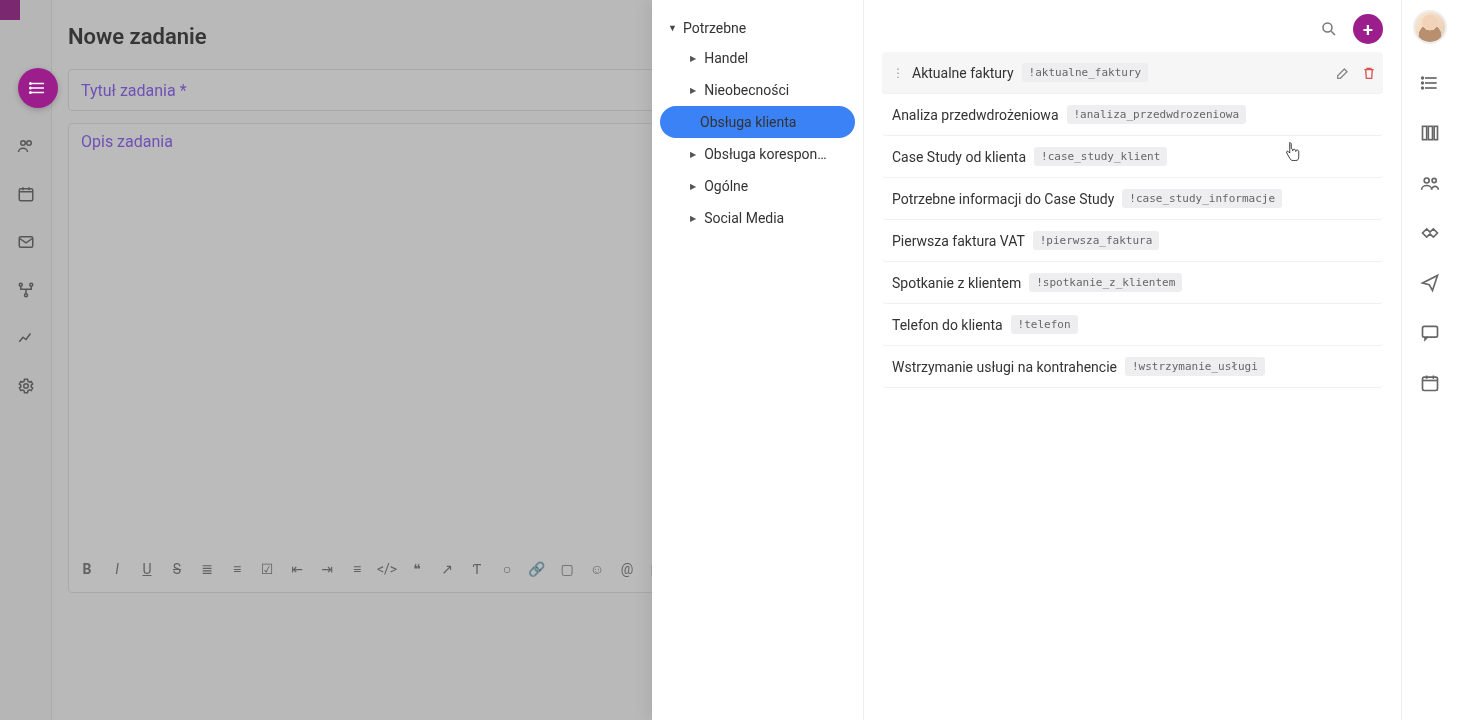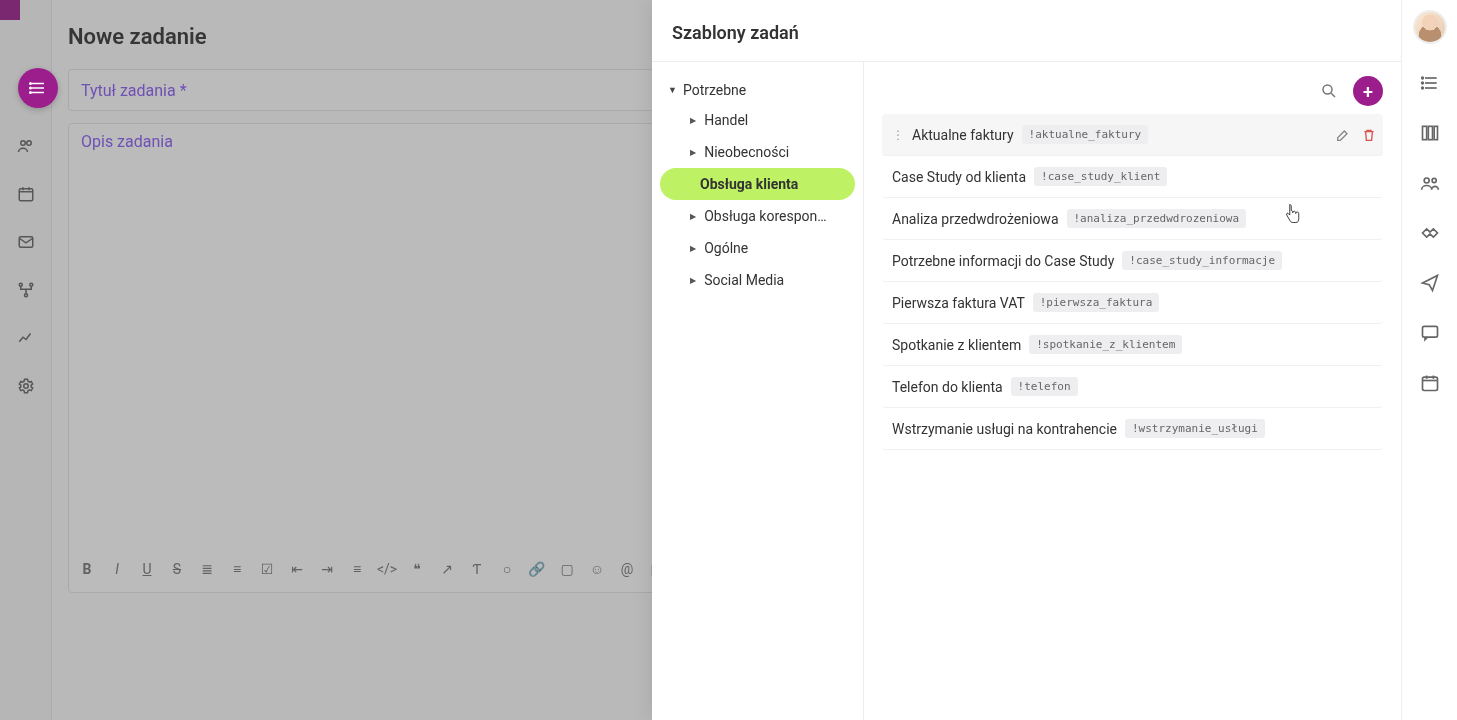--- a/index.html
+++ b/index.html
@@ -24,21 +24,21 @@
 
 .sheet { position: absolute; top: 0; bottom: 0; left: 652px; right: 56px; background: #fff; box-shadow: -4px 0 16px rgba(0,0,0,0.08); display: flex; flex-direction: column; }
 .sheet-header { padding: 22px 20px 18px; border-bottom: 1px solid #eee; font-size: 18px; font-weight: 600; color: #333; }
 .sheet-body { flex: 1; display: flex; overflow: hidden; }
 
 .cats { width: 212px; border-right: 1px solid #eee; padding: 14px 8px; font-size: 14px; color: #333; }
 .cats .cat-root { padding: 6px 8px; display:flex; align-items:center; gap:6px;}
 .cats .cat-root .tri { font-size: 9px; color:#444; }
 .cats .cat-item { padding: 8px 8px 8px 30px; display:flex; align-items:center; gap:8px; border-radius: 18px; cursor:pointer;}
 .cats .cat-item .tri { font-size: 8px; color:#555; }
-.cats .cat-item.active { background: #bef264; font-weight:700; padding-left:40px;}
+.cats .cat-item.active { background: #3b82f6; font-weight:400; padding-left:40px;}
 .cats .cat-item .label { overflow:hidden; text-overflow:ellipsis; white-space:nowrap;}
 
 .tpl { flex: 1; padding: 14px 18px; position: relative; }
 .tpl-toolbar { display:flex; justify-content:flex-end; align-items:center; gap:14px; margin-bottom:8px;}
 .tpl-toolbar .search { color:#777; cursor:pointer; width:20px; height:20px; display:flex;align-items:center;justify-content:center;}
 .tpl-toolbar .add { width:30px; height:30px; border-radius:50%; background:#9c1e8c; color:#fff; display:flex; align-items:center; justify-content:center; cursor:pointer; font-size:18px; font-weight:600;}
 .tpl-list { }
 .tpl-row { padding: 11px 10px; border-bottom: 1px solid #f0f0f0; display:flex; align-items:center; gap:8px; font-size:14px; color:#333; border-radius:4px; position:relative;}
 .tpl-row.hover { background:#f6f6f7; }
 .tpl-row .drag { color:#999; font-size:12px; width:12px; cursor:grab;}
@@ -160,21 +160,20 @@
         <span class="tb">▦</span>
         <span class="tb">📋</span>
       </div>
     </div>
   </div>
 </div>
 
 <div class="overlay"></div>
 
 <div class="sheet">
-  <div class="sheet-header">Szablony zadań</div>
   <div class="sheet-body">
     <div class="cats">
       <div class="cat-root">
         <span class="tri">▼</span>
         <span>Potrzebne</span>
       </div>
       <div id="cat-list">
           <div class="cat-item">
             <span class="tri">▶</span>
             <span class="label">Handel</span>
@@ -222,26 +221,26 @@
                 </svg>
               </span>
               <span class="del">
                 <svg width="16" height="16" viewBox="0 0 24 24" fill="none" stroke="currentColor" stroke-width="2">
                   <path d="M5 7h14M9 7V5h6v2M7 7l1 13h8l1-13"></path>
                 </svg>
               </span>
             </span>
           </div>
           <div class="tpl-row">
+            <span class="name">Analiza przedwdrożeniowa</span>
+            <span class="tag">!analiza_przedwdrozeniowa</span>
+          </div>
+          <div class="tpl-row">
             <span class="name">Case Study od klienta</span>
             <span class="tag">!case_study_klient</span>
-          </div>
-          <div class="tpl-row">
-            <span class="name">Analiza przedwdrożeniowa</span>
-            <span class="tag">!analiza_przedwdrozeniowa</span>
           </div>
           <div class="tpl-row">
             <span class="name">Potrzebne informacji do Case Study</span>
             <span class="tag">!case_study_informacje</span>
           </div>
           <div class="tpl-row">
             <span class="name">Pierwsza faktura VAT</span>
             <span class="tag">!pierwsza_faktura</span>
           </div>
           <div class="tpl-row">

